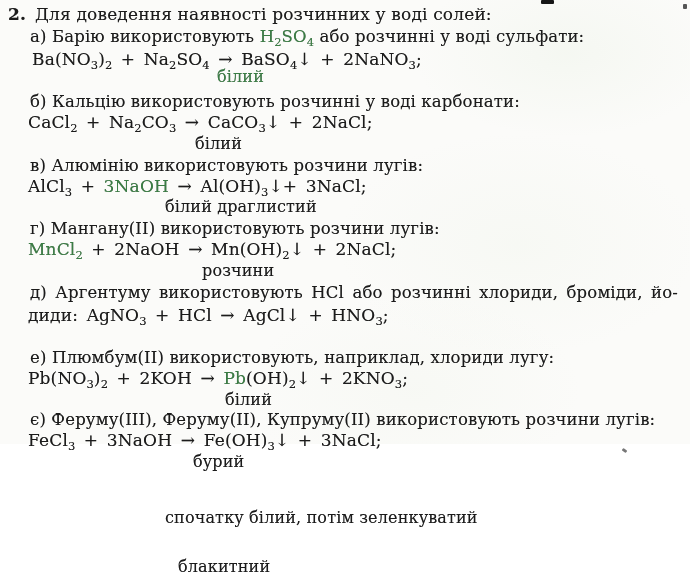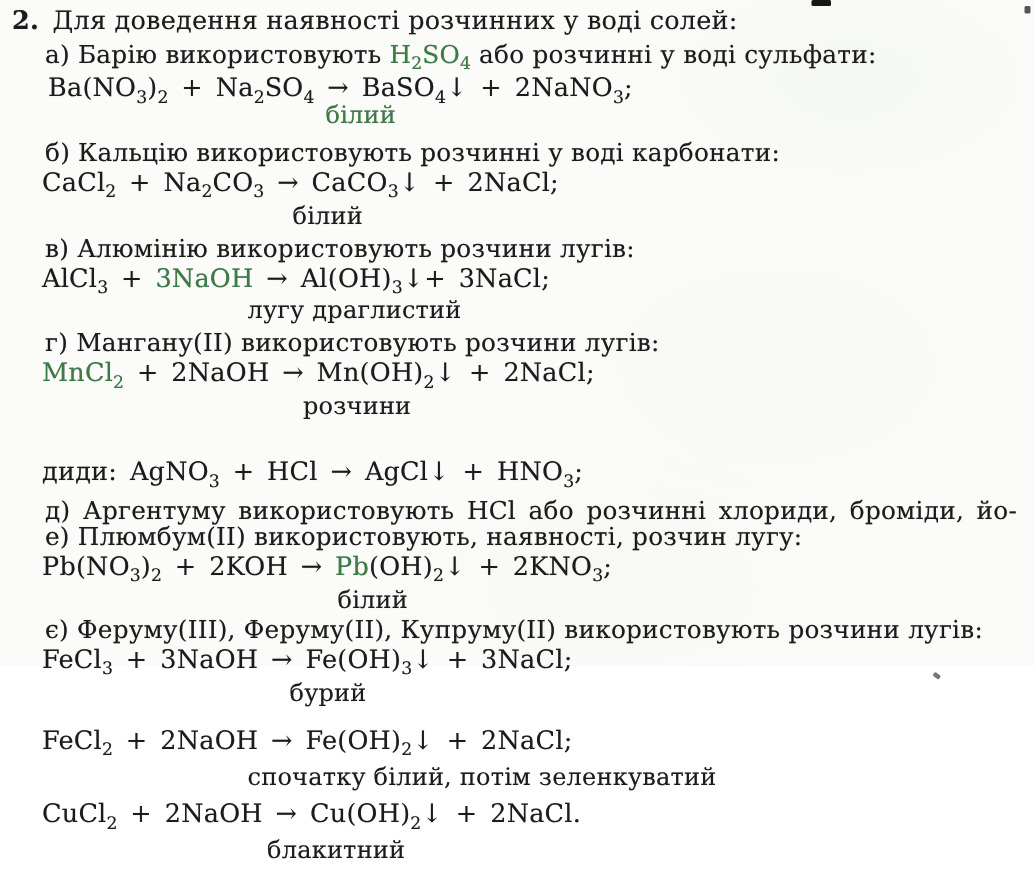--- a/index.html
+++ b/index.html
@@ -51,29 +51,27 @@
   <div class="artifact a3"></div>
 <div class="line heading" style="top: 4px; left: 8px;"><span class="seg-bold">2.</span><span>Для доведення наявності розчинних у воді солей:</span></div>
     <div class="line label" style="top: 27px; left: 30px;"><span>а) Барію використовують </span><span class="seg-green">H<sub>2</sub>SO<sub>4</sub></span><span> або розчинні у воді сульфати:</span></div>
     <div class="line equation" style="top: 49px; left: 32px;"><span>Ba(NO<sub>3</sub>)<sub>2</sub> + Na<sub>2</sub>SO<sub>4</sub> → BaSO<sub>4</sub>↓ + 2NaNO<sub>3</sub>;</span></div>
     <div class="line caption" style="top: 67px; left: 217px;"><span class="seg-green">білий</span></div>
     <div class="line label" style="top: 92px; left: 30px;"><span>б) Кальцію використовують розчинні у воді карбонати:</span></div>
     <div class="line equation" style="top: 112px; left: 28px;"><span>CaCl<sub>2</sub> + Na<sub>2</sub>CO<sub>3</sub> → CaCO<sub>3</sub>↓ + 2NaCl;</span></div>
     <div class="line caption" style="top: 134px; left: 195px;"><span>білий</span></div>
     <div class="line label" style="top: 156px; left: 30px;"><span>в) Алюмінію використовують розчини лугів:</span></div>
     <div class="line equation" style="top: 176px; left: 28px;"><span>AlCl<sub>3</sub> + </span><span class="seg-green">3NaOH</span><span> → Al(OH)<sub>3</sub>↓+ 3NaCl;</span></div>
-    <div class="line caption" style="top: 197px; left: 165px;"><span>лугу драглистий</span></div>
+    <div class="line caption" style="top: 197px; left: 165px;"><span>білий драглистий</span></div>
     <div class="line label" style="top: 219px; left: 30px;"><span>г) Мангану(II) використовують розчини лугів:</span></div>
     <div class="line equation" style="top: 239px; left: 28px;"><span class="seg-green">MnCl<sub>2</sub></span><span> + 2NaOH → Mn(OH)<sub>2</sub>↓ + 2NaCl;</span></div>
     <div class="line caption" style="top: 261px; left: 202px;"><span>розчини</span></div>
-    <div class="line label justify" style="top: 283px; left: 30px; width: 648px; margin-top: 48px;"><span>д) Аргентуму використовують HCl або розчинні хлориди, броміди, йо-</span></div>
+    <div class="line label justify" style="top: 283px; left: 30px; width: 648px;"><span>д) Аргентуму використовують HCl або розчинні хлориди, броміди, йо-</span></div>
     <div class="line equation" style="top: 305px; left: 28px;"><span>диди: AgNO<sub>3</sub> + HCl → AgCl↓ + HNO<sub>3</sub>;</span></div>
-    <div class="line label" style="top: 348px; left: 30px;"><span>е) Плюмбум(II) використовують, наявності, розчин лугу:</span></div>
+    <div class="line label" style="top: 348px; left: 30px;"><span>е) Плюмбум(II) використовують, наприклад, хлориди лугу:</span></div>
     <div class="line equation" style="top: 368px; left: 28px;"><span>Pb(NO<sub>3</sub>)<sub>2</sub> + 2KOH → </span><span class="seg-green">Pb</span><span>(OH)<sub>2</sub>↓ + 2KNO<sub>3</sub>;</span></div>
     <div class="line caption" style="top: 390px; left: 225px;"><span>білий</span></div>
     <div class="line label" style="top: 410px; left: 30px;"><span>є) Феруму(III), Феруму(II), Купруму(II) використовують розчини лугів:</span></div>
     <div class="line equation" style="top: 430px; left: 28px;"><span>FeCl<sub>3</sub> + 3NaOH → Fe(OH)<sub>3</sub>↓ + 3NaCl;</span></div>
     <div class="line caption" style="top: 452px; left: 193px;"><span>бурий</span></div>
-    <div class="line equation" style="top: 484px; left: 28px;"><span>FeCl<sub>2</sub> + 2NaOH → Fe(OH)<sub>2</sub>↓ + 2NaCl;</span></div>
     <div class="line caption" style="top: 508px; left: 165px;"><span>спочатку білий, потім зеленкуватий</span></div>
-    <div class="line equation" style="top: 533px; left: 28px;"><span>CuCl<sub>2</sub> + 2NaOH → Cu(OH)<sub>2</sub>↓ + 2NaCl.</span></div>
     <div class="line caption" style="top: 557px; left: 178px;"><span>блакитний</span></div>
   </div>
 
 </body></html>

